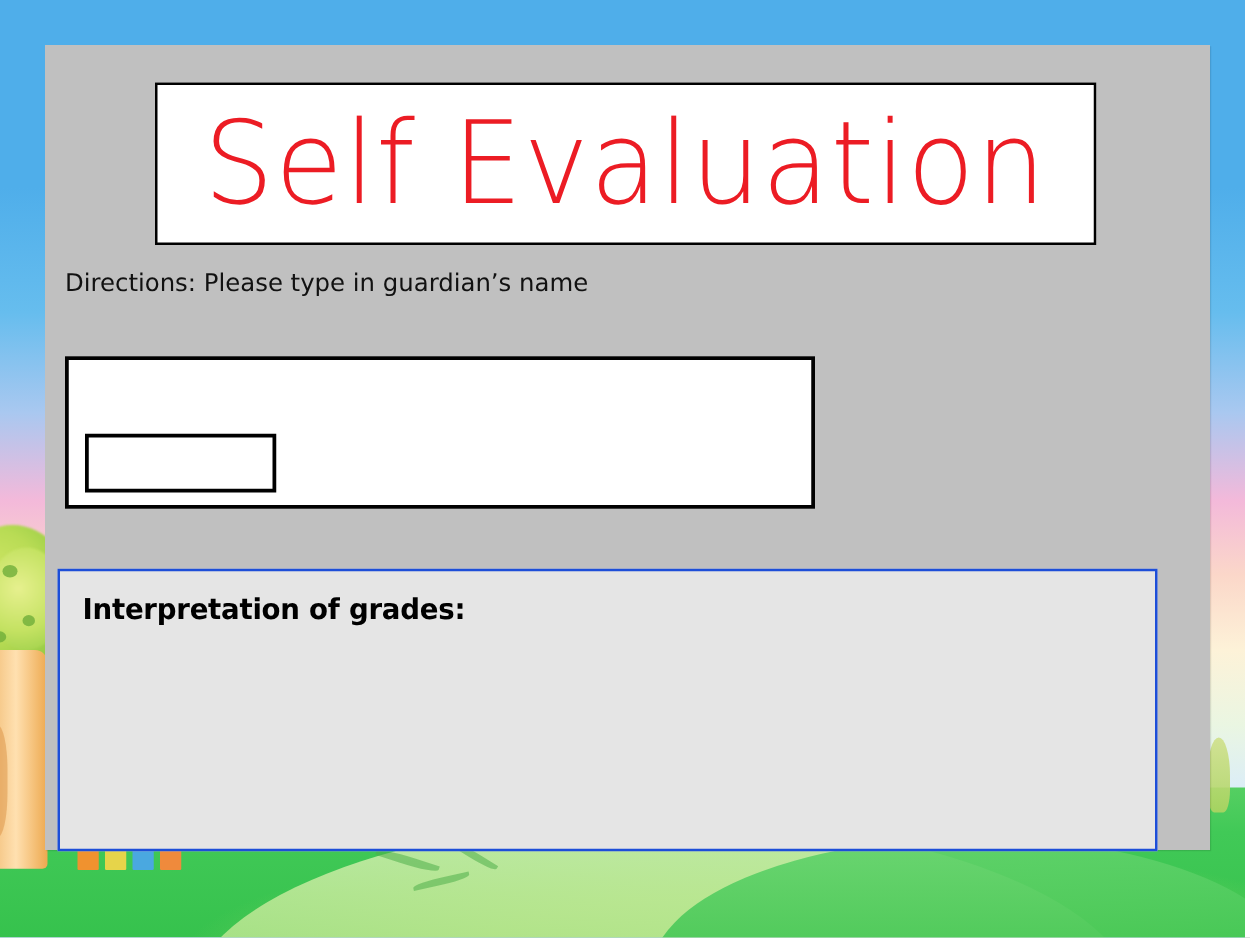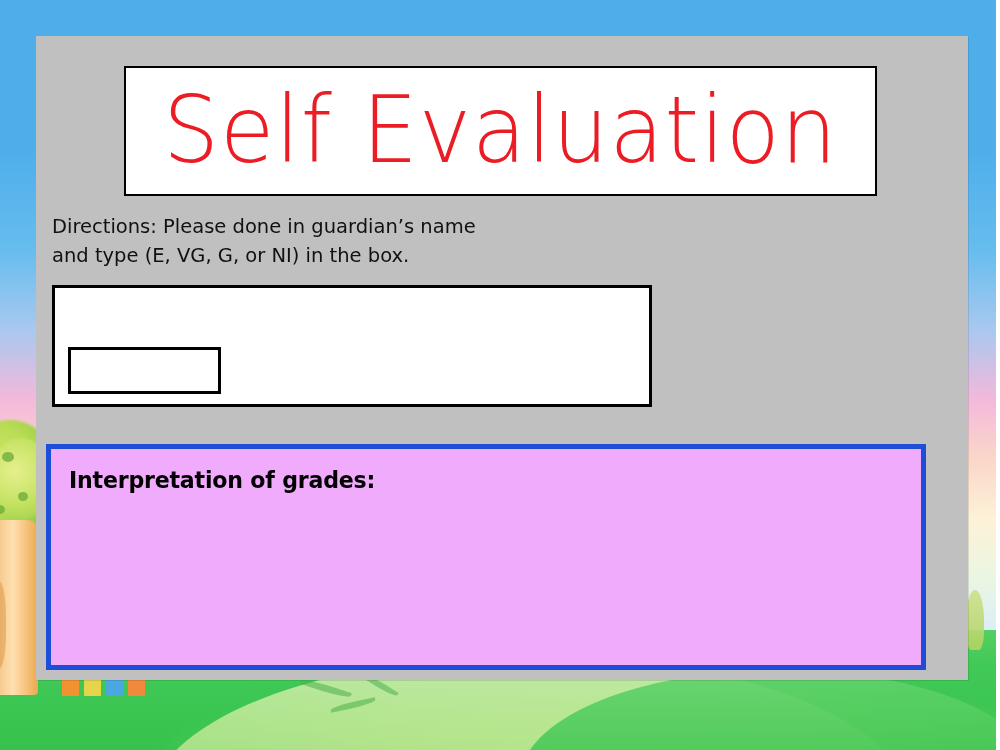--- a/index.html
+++ b/index.html
@@ -234,25 +234,25 @@
     font-size: 22px;
     color: #111;
     padding: 0 6px;
     outline: none;
   }
 
   
   .interp-box {
     position: absolute;
     left: 46px;
-    top: 444px;
+    top: 455px;
     width: 880px;
     height: 226px;
-    background: #f0abfc;
-    border: 5px solid #1d4ed8;
+    background: #e5e5e5;
+    border: 2px solid #1d4ed8;
     box-sizing: border-box;
   }
   .interp-heading {
     position: absolute;
     left: 18px;
     top: 18px;
     font-family: "DejaVu Sans", sans-serif;
     font-weight: bold;
     font-size: 23px;
     color: #000000;
@@ -306,22 +306,21 @@
   <div class="book" style="left:106px; background:#4aa8e0;"></div>
   <div class="book" style="left:128px; background:#ef8a3c;"></div>
 
   <div class="panel"></div>
 
   <div class="title-box">
     <span class="title-text">Self Evaluation</span>
   </div>
 
   <div class="directions">
-    <div>Directions: Please done in guardian’s name</div>
-    <div>and type (E, VG, G, or NI) in the box.</div>
+    <div>Directions: Please type in guardian’s name</div>
   </div>
 
   <div class="name-box">
     <input class="grade-input" type="text" value="" style="">
   </div>
 
   <div class="interp-box">
     <div class="interp-heading">Interpretation of grades:</div>
   </div>
 

